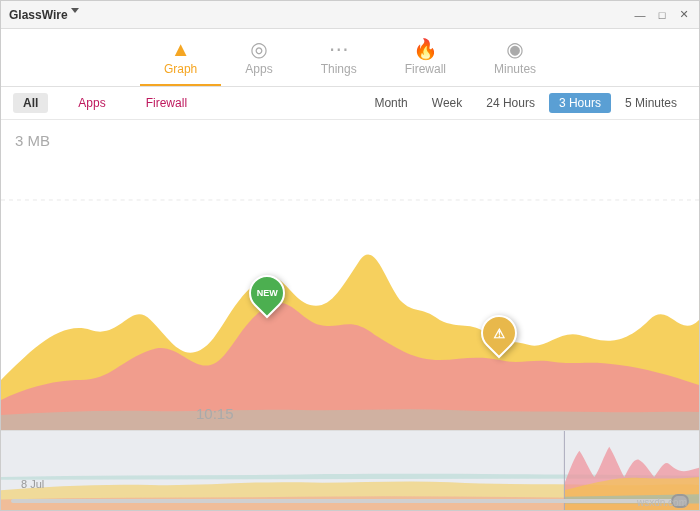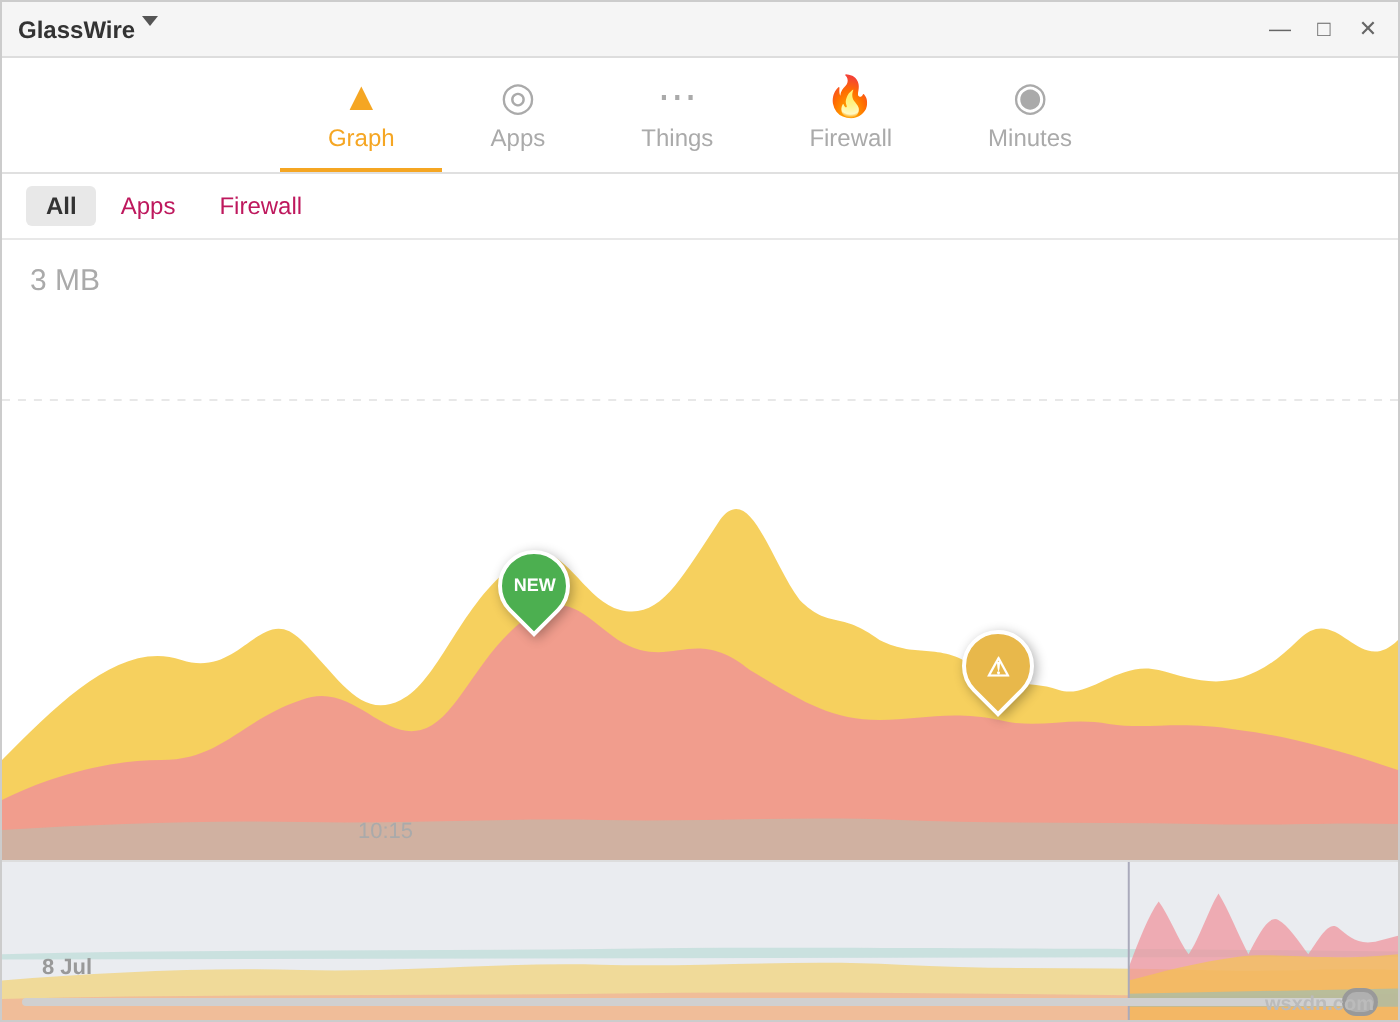--- a/index.html
+++ b/index.html
@@ -102,21 +102,21 @@
       background: #fff;
       display: flex;
       align-items: center;
       padding: 6px 12px;
       border-bottom: 1px solid #e8e8e8;
       gap: 0;
     }
     .filter-group {
       display: flex;
       align-items: flex-end;
-      gap: 2px;
+      gap: 20px;
     }
     .filter-btn {
       padding: 3px 10px;
       font-size: 12px;
       border: none;
       background: none;
       cursor: pointer;
       color: #be185d;
       border-radius: 3px;
     }
@@ -156,22 +156,22 @@
     .y-label {
       position: absolute;
       top: 12px;
       left: 14px;
       font-size: 15px;
       color: #aaa;
     }
     .x-label {
       position: absolute;
       bottom: 8px;
-      left: 178px;
-      font-size: 11px;
+      left: 195px;
+      font-size: 15px;
       color: #aaa;
     }
 
     
     .chart-svg {
       position: absolute;
       top: 0; left: 0;
       width: 100%;
       height: 100%;
     }
@@ -225,21 +225,20 @@
     .pin.new-pin .pin-tail { border-top: 7px solid #4caf50; }
     .pin.warn-pin .pin-tail { border-top: 7px solid #e8b84b; }
 
     
     .mini-chart {
       background: #f0f2f5;
       height: 80px;
       position: relative;
       border-top: 1px solid #ddd;
       overflow: hidden;
-      font-weight: bold;
     }
     .mini-chart-svg {
       position: absolute;
       top: 0; left: 0;
       width: 100%;
       height: 100%;
     }
     .mini-date-label {
       position: absolute;
       bottom: 20px;
@@ -323,20 +322,27 @@
     <span>Minutes</span>
   </div>
 </div>
 
 <div class="sub-toolbar">
   <div class="filter-group">
     <button class="filter-btn active">All</button>
     <button class="filter-btn">Apps</button>
     <button class="filter-btn">Firewall</button>
   </div>
+  <div class="time-group">
+    <button class="time-btn">Month</button>
+    <button class="time-btn">Week</button>
+    <button class="time-btn">24 Hours</button>
+    <button class="time-btn active">3 Hours</button>
+    <button class="time-btn">5 Minutes</button>
+  </div>
 </div>
 
 <div class="main-chart">
   <span class="y-label">3 MB</span>
 
   <svg class="chart-svg" viewBox="0 0 700 310" preserveAspectRatio="none">
 
     <path d="M0,260 C30,230 60,200 90,210 C120,220 130,180 150,200 C170,220 180,240 200,230 C220,220 230,180 260,160 C280,145 290,180 310,185 C330,190 340,170 360,140 C375,120 385,160 400,180 C415,195 420,185 440,200 C460,210 470,200 490,215 C510,225 515,220 530,225 C545,230 560,210 580,215 C600,220 620,230 650,200 C670,180 680,220 700,200 L700,310 L0,310 Z" fill="#f5c842" opacity="0.85"></path>
 
     <path d="M0,280 C20,270 50,260 80,260 C110,260 120,240 150,230 C175,220 190,250 210,245 C230,240 240,200 270,185 C290,175 300,200 320,205 C340,210 350,195 375,215 C400,230 415,240 440,240 C460,240 475,235 500,240 C520,245 535,238 555,242 C575,245 590,240 620,245 C645,248 670,255 700,265 L700,310 L0,310 Z" fill="#f09098" opacity="0.8"></path>

